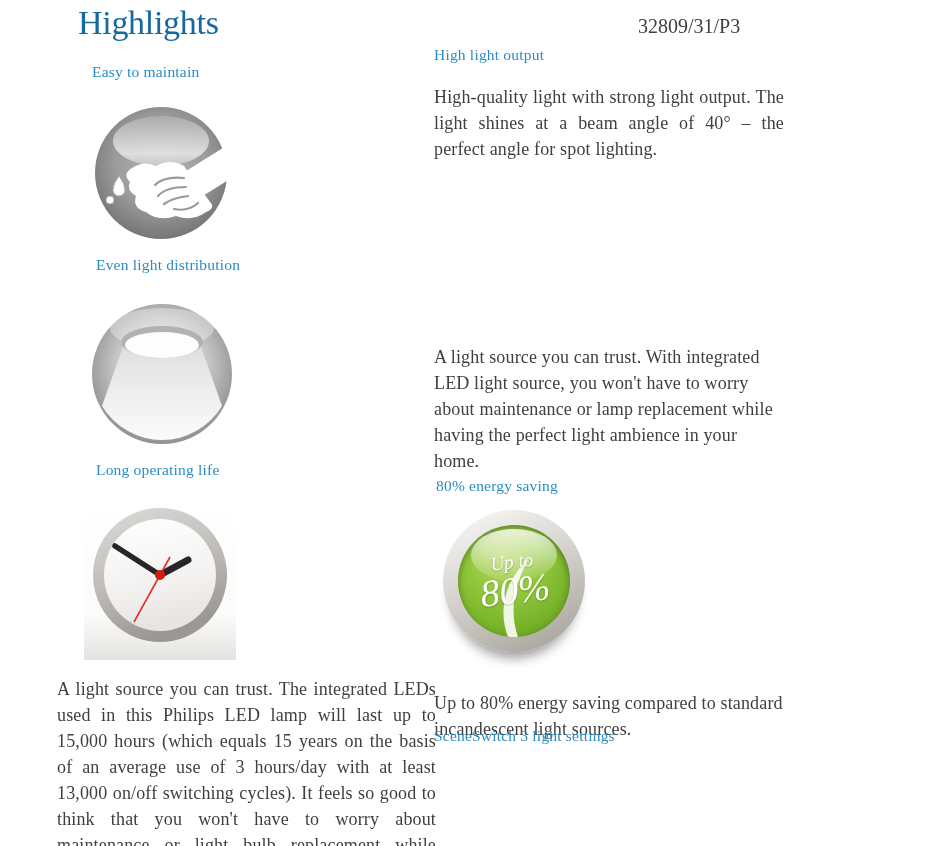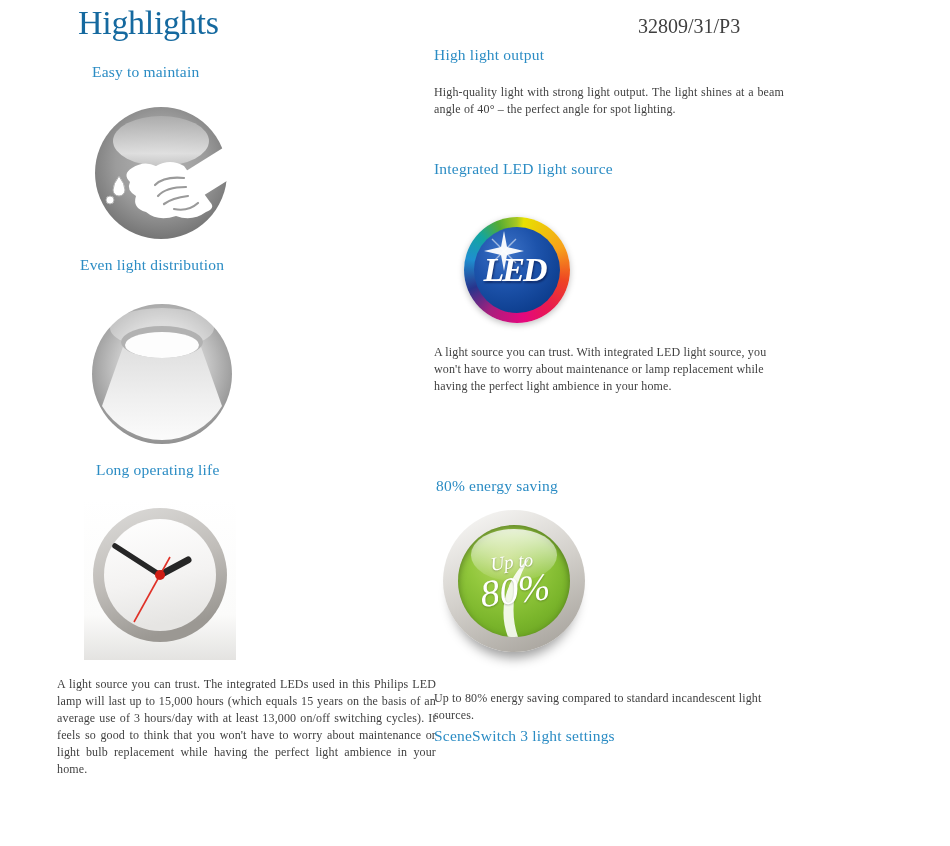--- a/index.html
+++ b/index.html
@@ -12,21 +12,21 @@
     color:var(--title-blue,#15699f);
   }
   .product-code{
     position:absolute;left:638px;top:15px;font-size:20px;color:var(--body-gray,#3f3f3f);
   }
   .heading{
     position:absolute;font-size:15.5px;letter-spacing:.2px;white-space:nowrap;
     color:var(--heading-blue,#2b8cc4);
   }
   .body-text{
-    position:absolute;font-size:12px;line-height:17px;letter-spacing:.15px;
+    position:absolute;font-size:18px;line-height:26px;letter-spacing:.15px;
     color:var(--body-gray,#3f3f3f);
   }
   .justify{text-align:justify;}
   .icon-box{position:absolute;}
   
   .led-logo{
     position:absolute;left:464px;top:217px;width:106px;height:106px;border-radius:50%;
     background:conic-gradient(from 8deg,
       #e8e000 0deg,#f7a21b 55deg,#ee4423 95deg,#e81b4e 130deg,#e5077e 165deg,
       #a81f7e 205deg,#28348c 240deg,#1f8fd0 275deg,#13a5a0 305deg,
@@ -98,21 +98,21 @@
       <line x1="140" y1="56" x2="92" y2="86" stroke="#ffffff" stroke-width="30" stroke-linecap="round"></line>
       <path d="M 92 74 Q 72 72 63 81" fill="none" stroke="#9a9a9a" stroke-width="2.2" stroke-linecap="round"></path>
       <path d="M 94 83 Q 74 83 66 92" fill="none" stroke="#9a9a9a" stroke-width="2.2" stroke-linecap="round"></path>
       <path d="M 96 92 Q 80 94 72 100" fill="none" stroke="#9a9a9a" stroke-width="2.2" stroke-linecap="round"></path>
       <path d="M 106 99 Q 96 108 82 105" fill="none" stroke="#9a9a9a" stroke-width="2.2" stroke-linecap="round"></path>
       <path d="M 27 72 Q 33 80 33 86 A 6 6 0 1 1 21 86 Q 21 80 27 72 Z" fill="#ffffff" stroke="#aFAFAF" stroke-width="1"></path>
       <circle cx="18" cy="96" r="4" fill="#ffffff" stroke="#aFAFAF" stroke-width="1"></circle>
     </svg>
   </div>
 
-  <div class="heading" style="left:80px;top:256px;">Even light distribution</div>
+  <div class="heading" style="left:96px;top:256px;">Even light distribution</div>
 
   <div class="icon-box" style="left:86px;top:296px;width:152px;height:152px;">
     <svg width="152" height="152" viewBox="0 0 152 152">
       <defs>
         <radialGradient id="sp2" cx="50%" cy="45%" r="58%">
           <stop offset="0%" stop-color="#dcdcdc"></stop>
             <stop offset="55%" stop-color="#c8c8c8"></stop>
           <stop offset="85%" stop-color="#a0a0a0"></stop>
             <stop offset="100%" stop-color="#888888"></stop>
         </radialGradient>
@@ -159,31 +159,21 @@
       <line x1="86" y1="59" x2="50" y2="124" stroke="#e03127" stroke-width="1.6"></line>
       <circle cx="76" cy="77" r="5" fill="#cf1d14"></circle>
     </svg>
   </div>
 
   <div class="body-text justify" style="left:57px;top:676px;width:379px;">A light source you can trust. The integrated LEDs used in this Philips LED lamp will last up to 15,000 hours (which equals 15 years on the basis of an average use of 3 hours/day with at least 13,000 on/off switching cycles). It feels so good to think that you won't have to worry about maintenance or light bulb replacement while having the perfect light ambience in your home.</div>
 
   <div class="heading" style="left:434px;top:46px;">High light output</div>
   <div class="body-text justify" style="left:434px;top:84px;width:350px;">High-quality light with strong light output. The light shines at a beam angle of 40° – the perfect angle for spot lighting.</div>
 
-  <div class="heading" style="left:434px;top:160px;">Integrated LED light source</div>
 
-  <div class="led-logo">
-    <div class="led-inner">
-      <span class="led-word">LED</span>
-    </div>
-    <svg class="led-sparkle" viewBox="0 0 44 44">
-      <path d="M22 2 L25 18 L42 22 L25 26 L22 42 L19 26 L2 22 L19 18 Z" fill="#ffffff" opacity="0.95"></path>
-      <path d="M10 10 L34 34 M34 10 L10 34" stroke="#ffffff" stroke-width="1.4" opacity="0.55"></path>
-    </svg>
-  </div>
 
   <div class="body-text" style="left:434px;top:344px;width:352px;">A light source you can trust. With integrated LED light source, you won't have to worry about maintenance or lamp replacement while having the perfect light ambience in your home.</div>
 
   <div class="heading" style="left:436px;top:477px;">80% energy saving</div>
 
   <div class="energy-badge">
     <div class="energy-inner">
       <svg class="leaf-swoosh" viewBox="0 0 112 112">
         <path d="M 50 112 C 40 86 46 56 72 32 C 54 62 52 88 60 112 Z" fill="#ffffff" opacity="0.88"></path>
       </svg>

